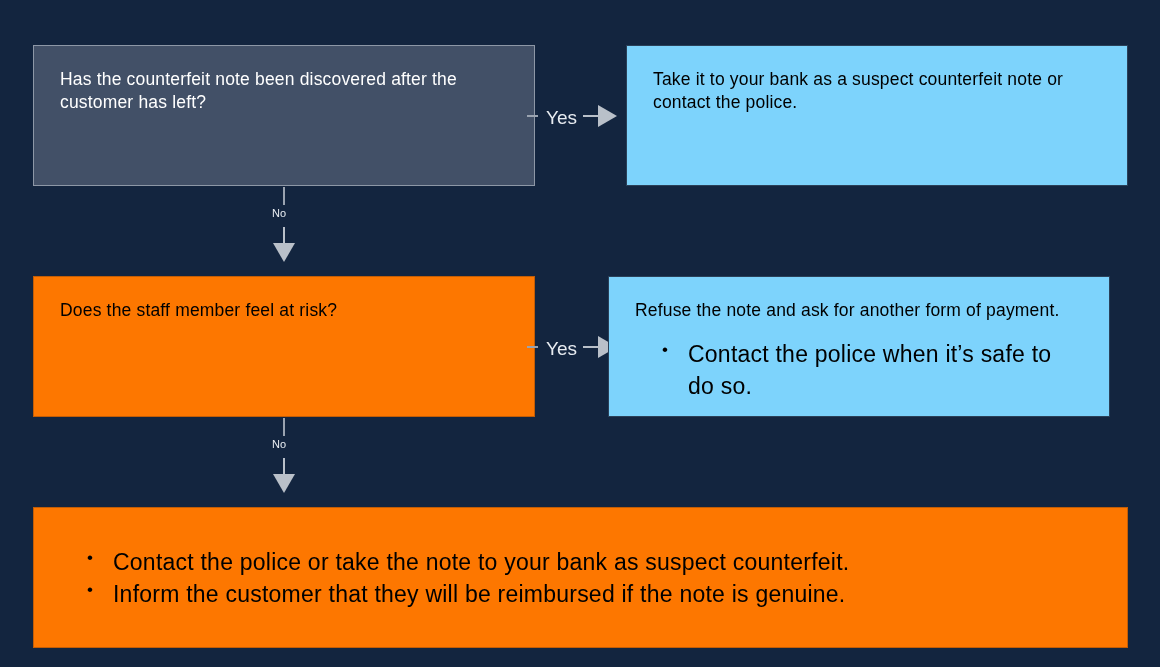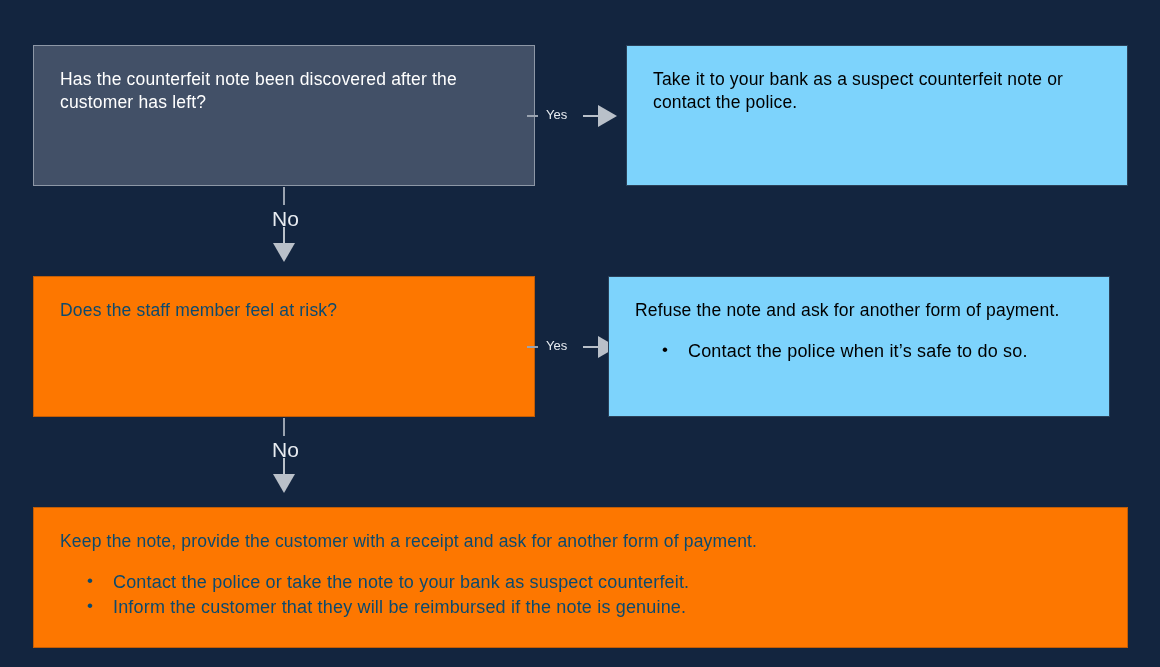--- a/index.html
+++ b/index.html
@@ -43,33 +43,33 @@
     color: #ffffff;
   }
   .node-action-cyan {
     background: #7dd3fc;
     border: 1px solid #2a4058;
     color: #000000;
   }
   .node-action-orange {
     background: #fd7700;
     border: 1px solid #c25d06;
-    color: #0c4a6e;
+    color: #000000;
   }
 
   
   .bullets {
     list-style: none;
     margin: 0;
     padding: 0;
   }
   .bullets li {
     position: relative;
     padding-left: 53px;
-    font-size: 18px;
+    font-size: 23px;
     line-height: 1.38;
     letter-spacing: 0.01em;
   }
   .bullets li::before {
     content: "\2022";
     position: absolute;
     left: 27px;
     top: -1px;
     font-size: 17px;
   }
@@ -95,21 +95,21 @@
     position: absolute;
     width: 0;
     height: 0;
     border-top: 11px solid transparent;
     border-bottom: 11px solid transparent;
     border-left: 19px solid #b9c0c9;
   }
   .h-label {
     position: absolute;
     color: #e8ecf1;
-    font-size: 13px;
+    font-size: 19px;
     line-height: 1;
     white-space: nowrap;
   }
 
   .v-stub {
     position: absolute;
     width: 2px;
     background: #9aa3b0;
   }
   .v-shaft {
@@ -121,21 +121,21 @@
     position: absolute;
     width: 0;
     height: 0;
     border-left: 11px solid transparent;
     border-right: 11px solid transparent;
     border-top: 19px solid #b9c0c9;
   }
   .v-label {
     position: absolute;
     color: #e8ecf1;
-    font-size: 21px;
+    font-size: 11px;
     line-height: 1;
     white-space: nowrap;
   }
 </style>
 </head>
 <body>
 
 <div class="canvas">
 
   <div class="node node-question" style="left:33px; top:32px; width:502px; height:141px;">
@@ -180,21 +180,20 @@
   </div>
 
   <div class="conn">
     <div class="v-stub" style="left:283px; top:405px; height:18px;"></div>
     <div class="v-label" style="left:272px; top:426px;">No</div>
     <div class="v-shaft" style="left:283px; top:445px; height:18px;"></div>
     <div class="v-head" style="left:273px; top:461px;"></div>
   </div>
 
   <div class="node node-action-orange" style="left:33px; top:494px; width:1095px; height:141px;">
-    <p class="line">Keep the note, provide the customer with a receipt and ask for another form of payment.</p>
     <div class="spacer-line"></div>
     <ul class="bullets">
       <li>Contact the police or take the note to your bank as suspect counterfeit.</li>
       <li>Inform the customer that they will be reimbursed if the note is genuine.</li>
     </ul>
   </div>
 
 </div>
 
 </body></html>

